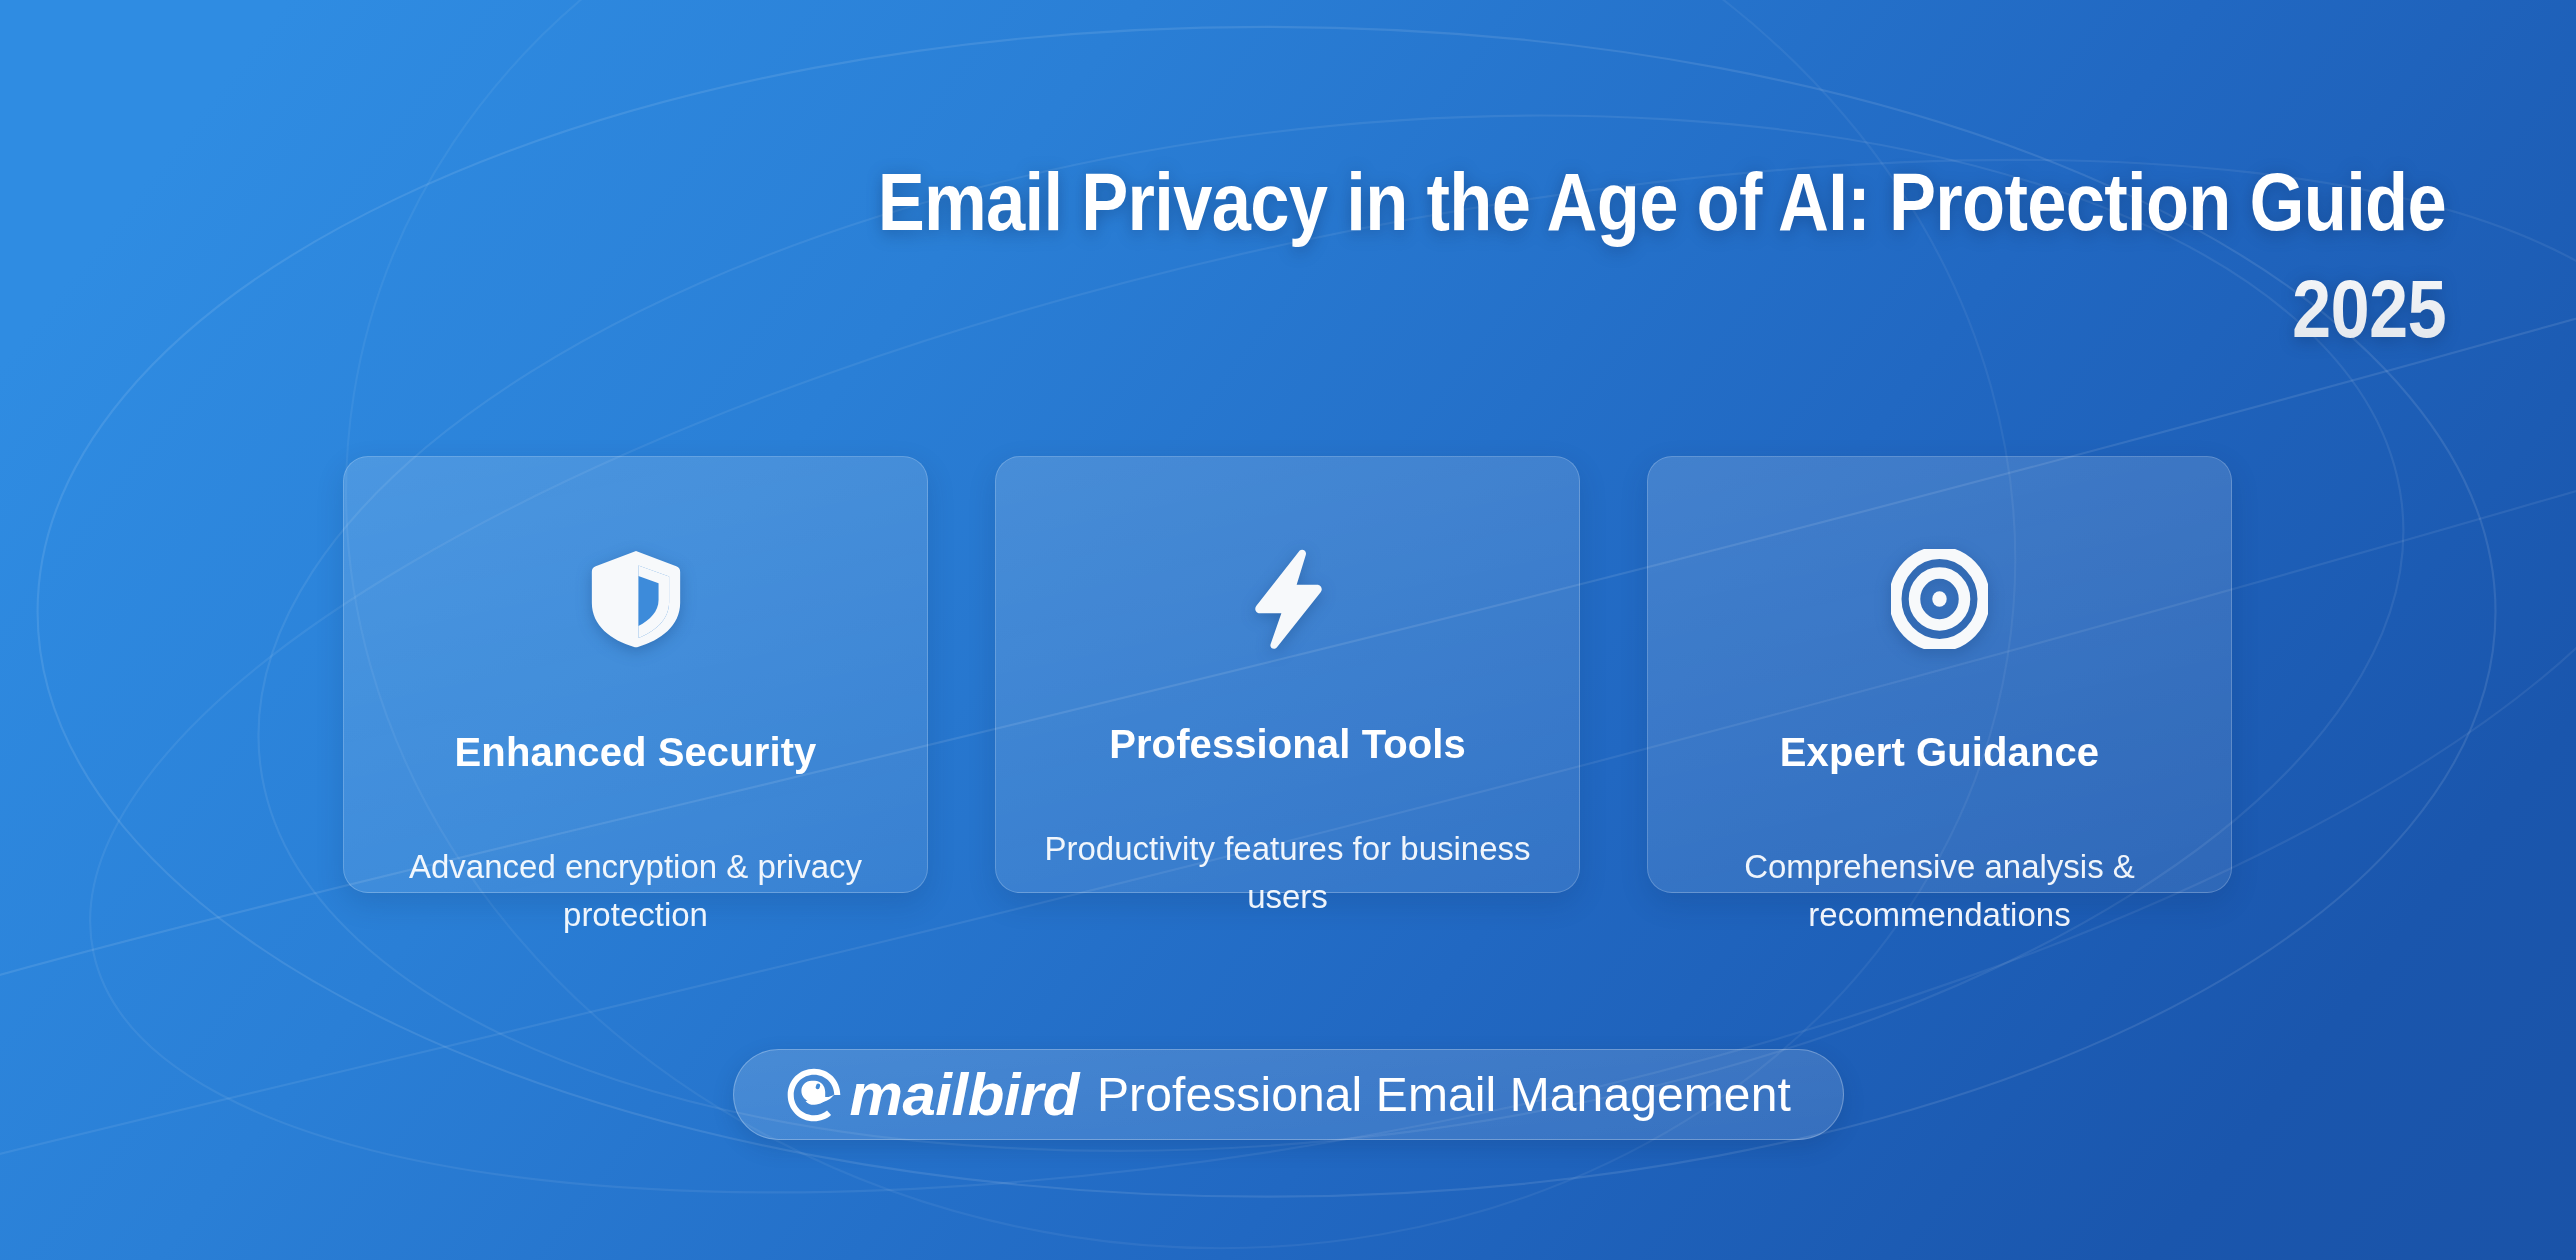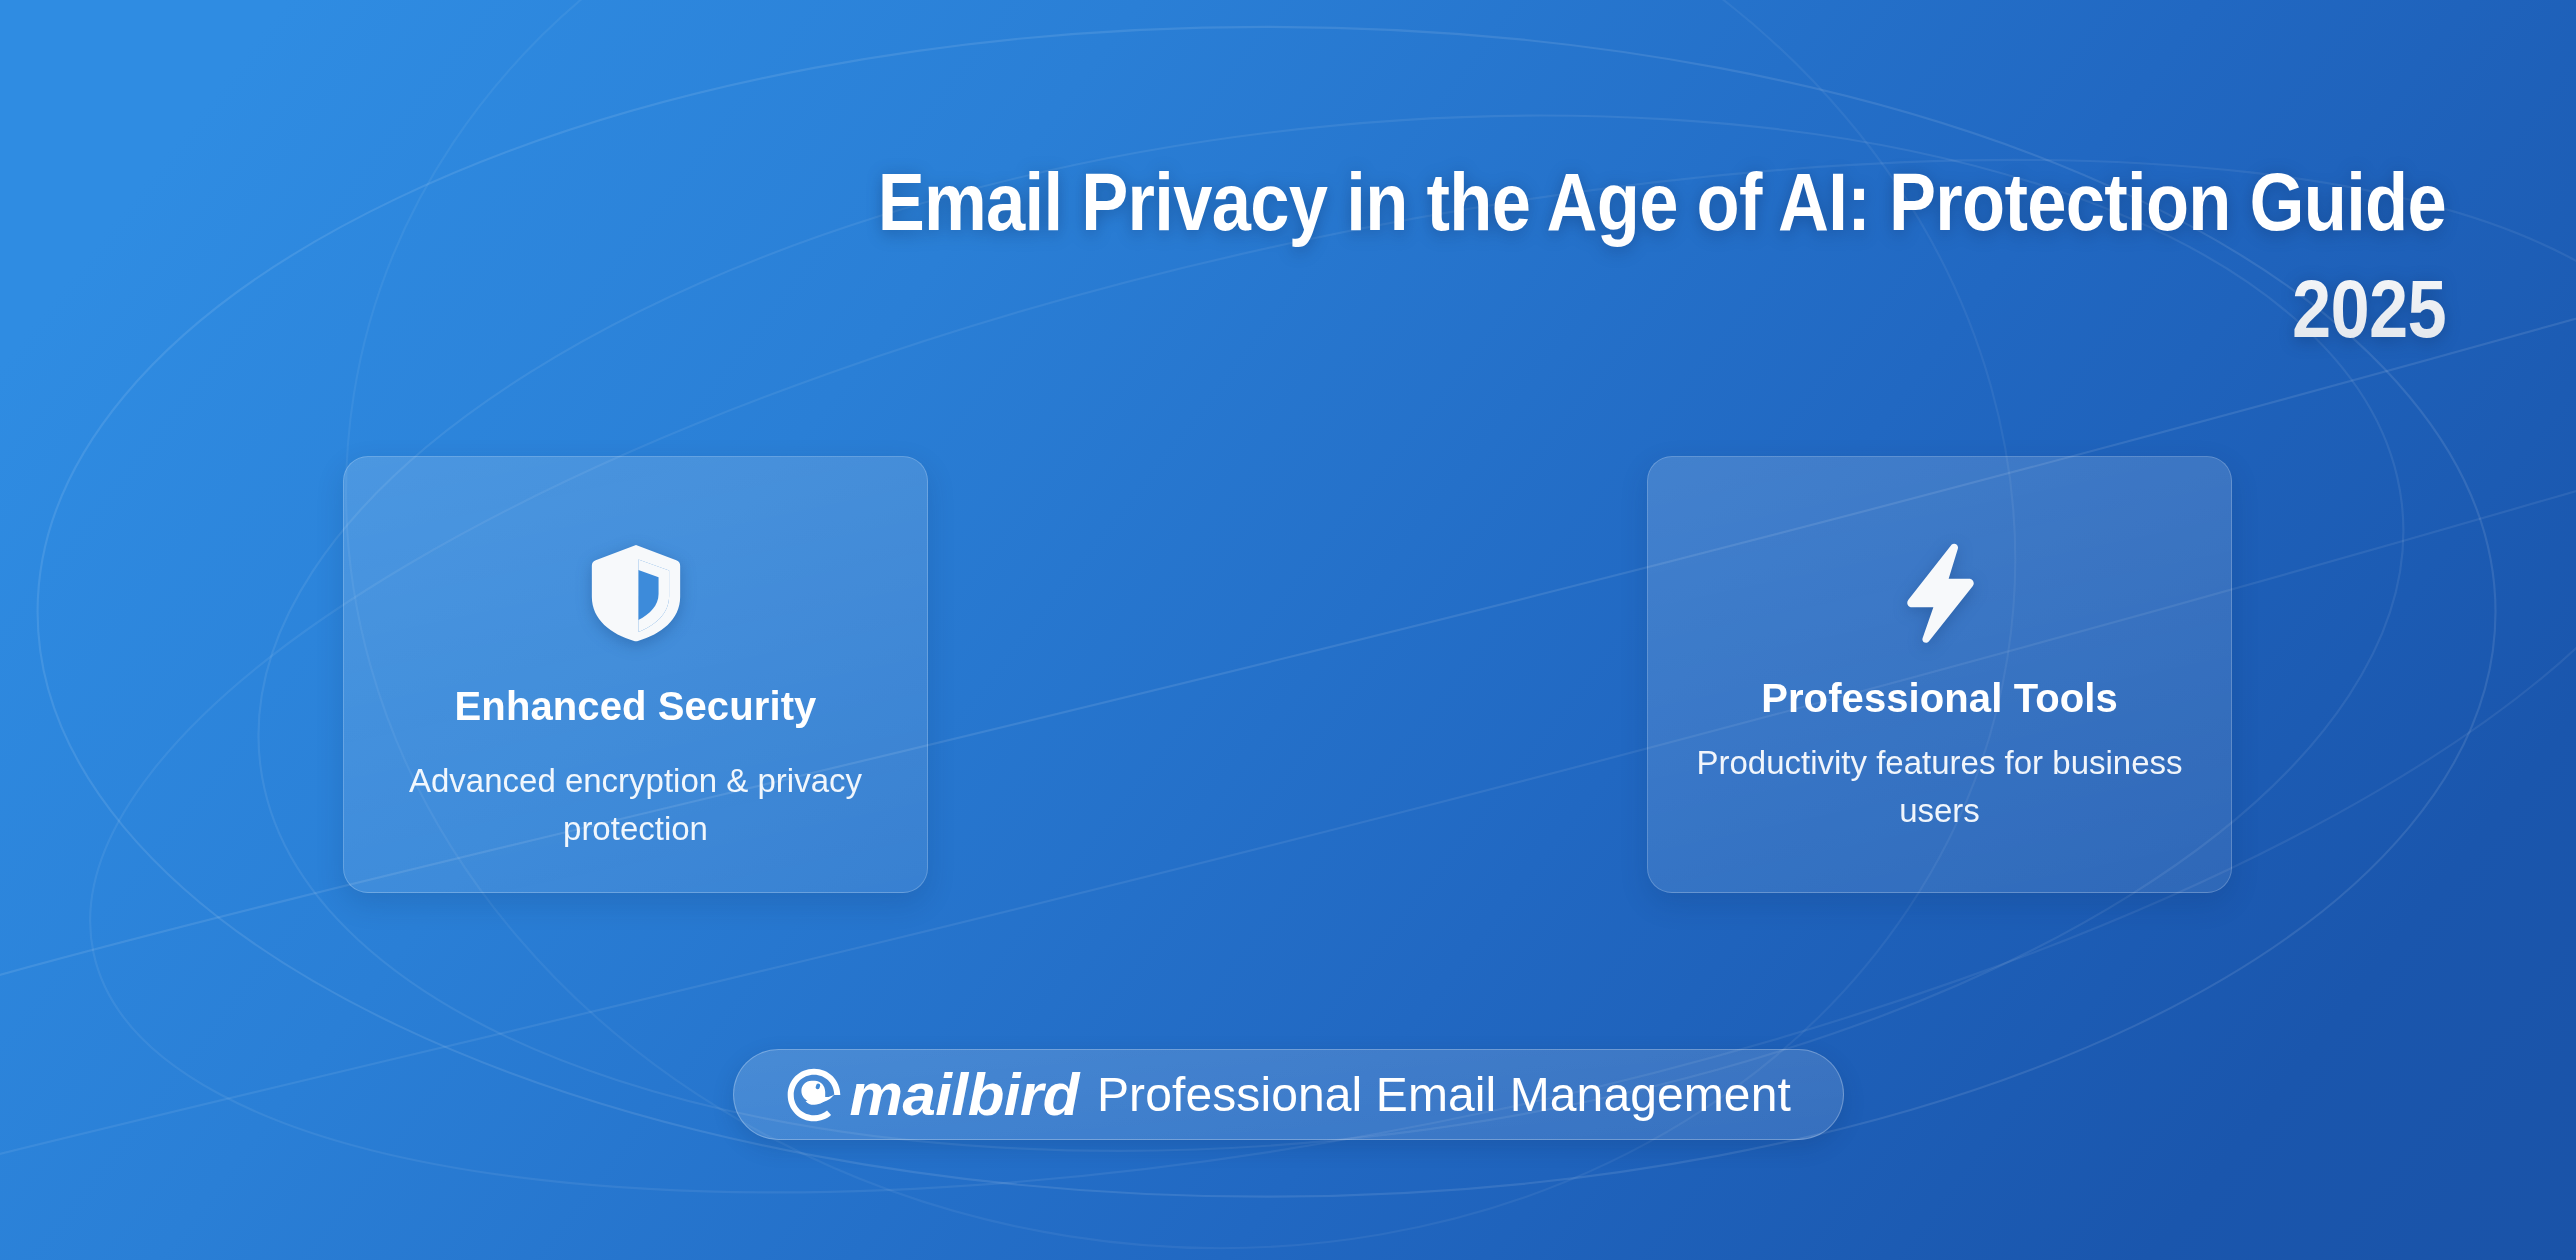--- a/index.html
+++ b/index.html
@@ -70,21 +70,22 @@
     position: relative;
     width: 585px;
     border-radius: 25px;
     background: linear-gradient(168deg, rgba(255,255,255,0.150) 0%, rgba(255,255,255,0.118) 48%, rgba(255,255,255,0.085) 100%);
     border: 1.1px solid rgba(255,255,255,0.20);
     box-shadow: 0 10.7px 28px rgba(10, 44, 95, 0.16);
     display: flex;
     flex-direction: column;
     align-items: center;
     box-sizing: border-box;
-    padding: 7px 31px;
+    padding: 13px 31px;
+    gap: 40px;
   }
   .card-icon {
     margin-top: 79px;
     height: 100px;
     display: flex;
     align-items: center;
     justify-content: center;
     filter: drop-shadow(0 4.8px 7.5px rgba(14, 52, 105, 0.30));
   }
   .card-title {
@@ -192,20 +193,31 @@
         <svg width="74" height="102" viewBox="0 0 72 100" aria-hidden="true">
           <path fill="#F7F9FB" d="M47.5 2.5 C50.5 0.5 54.5 3 53.5 6.5 L44.5 36 L64.5 36
                    C68.5 36 70.5 40.5 68 43.5 L25 97.5 C22.5 100.5 17.5 98 19 94.2
                    L29.5 64 L8.5 64 C4.5 64 2.5 59.5 5 56.5 Z"></path>
         </svg>
       </div>
       <div class="card-title">Professional Tools</div>
       <div class="card-desc">Productivity features for business users</div>
     </div>
 
+    <div class="card">
+      <div class="card-icon">
+        <svg width="97" height="100" viewBox="0 0 100 104" aria-hidden="true">
+          <ellipse cx="50" cy="52" rx="46" ry="48" fill="none" stroke="#F7F9FB" stroke-width="13"></ellipse>
+          <ellipse cx="50" cy="52" rx="26" ry="27" fill="none" stroke="#F7F9FB" stroke-width="12"></ellipse>
+          <ellipse cx="50" cy="52" rx="7.5" ry="8" fill="#F7F9FB"></ellipse>
+        </svg>
+      </div>
+      <div class="card-title">Expert Guidance</div>
+      <div class="card-desc">Comprehensive analysis &amp; recommendations</div>
+    </div>
 
   </div>
 
   <div class="badge">
     <div class="badge-logo">
       <span style="display:flex;">
         <svg width="56" height="56" viewBox="0 0 100 100" aria-hidden="true">
           <path fill="#FFFFFF" d="M50 3 C23.5 3 3 23.5 3 50 C3 76.5 23.5 97 50 97 C62 97 72.5 92.8 80.5 85.8
                    L73.3 77.6 C67.2 83 59.1 86.2 50 86.2 C29.7 86.2 13.8 70.3 13.8 50
                    C13.8 29.7 29.7 13.8 50 13.8 C70.3 13.8 86.2 29.7 86.2 50 L97 50

